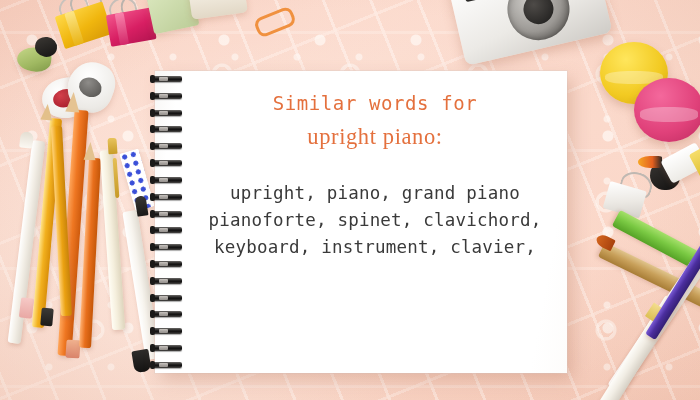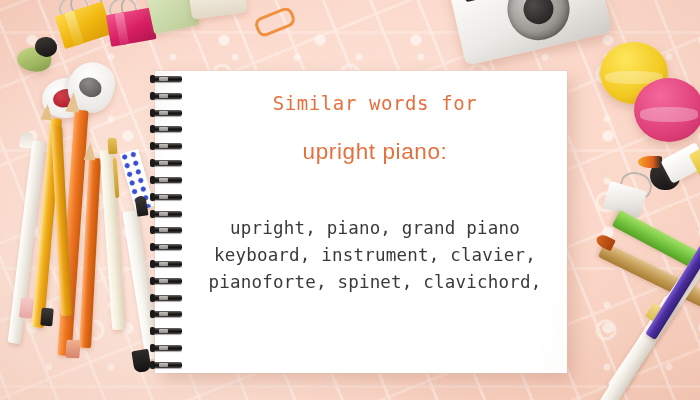--- a/index.html
+++ b/index.html
@@ -146,29 +146,29 @@
     text-align: center;
   }
   .title-line1 {
     font-family: "DejaVu Sans Mono", monospace;
     font-size: 19px;
     letter-spacing: .6px;
     color: #e4703d;
     line-height: 1.5;
   }
   .title-line2 {
-    font-family: Liberation Sans, sans-serif;
+    font-family: Liberation Serif, serif;
     font-size: 22.5px;
     letter-spacing: .6px;
     color: #e4703d;
     line-height: 1.42;
-    margin-top: 18px;
+    margin-top: 3px;
   }
   #word-list {
-    margin-top: 48px;
+    margin-top: 28px;
     font-family: "DejaVu Sans Mono", monospace;
     font-size: 17.5px;
     line-height: 1.52;
     color: #3a3a3a;
     letter-spacing: .2px;
   }
   #word-list .wl-line { white-space: pre; }
 
   
   #watermark {
@@ -332,22 +332,22 @@
   <div class="prop" style="left:664px;top:150px;width:40px;height:26px;transform:rotate(-28deg);background:linear-gradient(180deg,#ffffff,#eceae5);border-radius:4px;box-shadow:0 3px 6px rgba(170,110,85,.25);"></div>
   <div class="prop" style="left:694px;top:148px;width:22px;height:28px;transform:rotate(-28deg);background:linear-gradient(180deg,#f6dd6b,#dcbe2c);border-radius:3px;"></div>
 
   <div id="notebook">
     <div id="notebook-page"></div>
     <div id="note-content">
       <div class="title-line1">Similar words for</div>
       <div class="title-line2">upright piano:</div>
       <div id="word-list">
         <div class="wl-line">upright, piano, grand piano</div>
+        <div class="wl-line">pianoforte, spinet, clavichord,</div>
         <div class="wl-line">keyboard, instrument, clavier,</div>
-        <div class="wl-line">pianoforte, spinet, clavichord,</div>
       </div>
     </div>
   </div>
 
   <div id="spiral">
     <div class="ring"></div>
     <div class="ring"></div>
     <div class="ring"></div>
     <div class="ring"></div>
     <div class="ring"></div>

